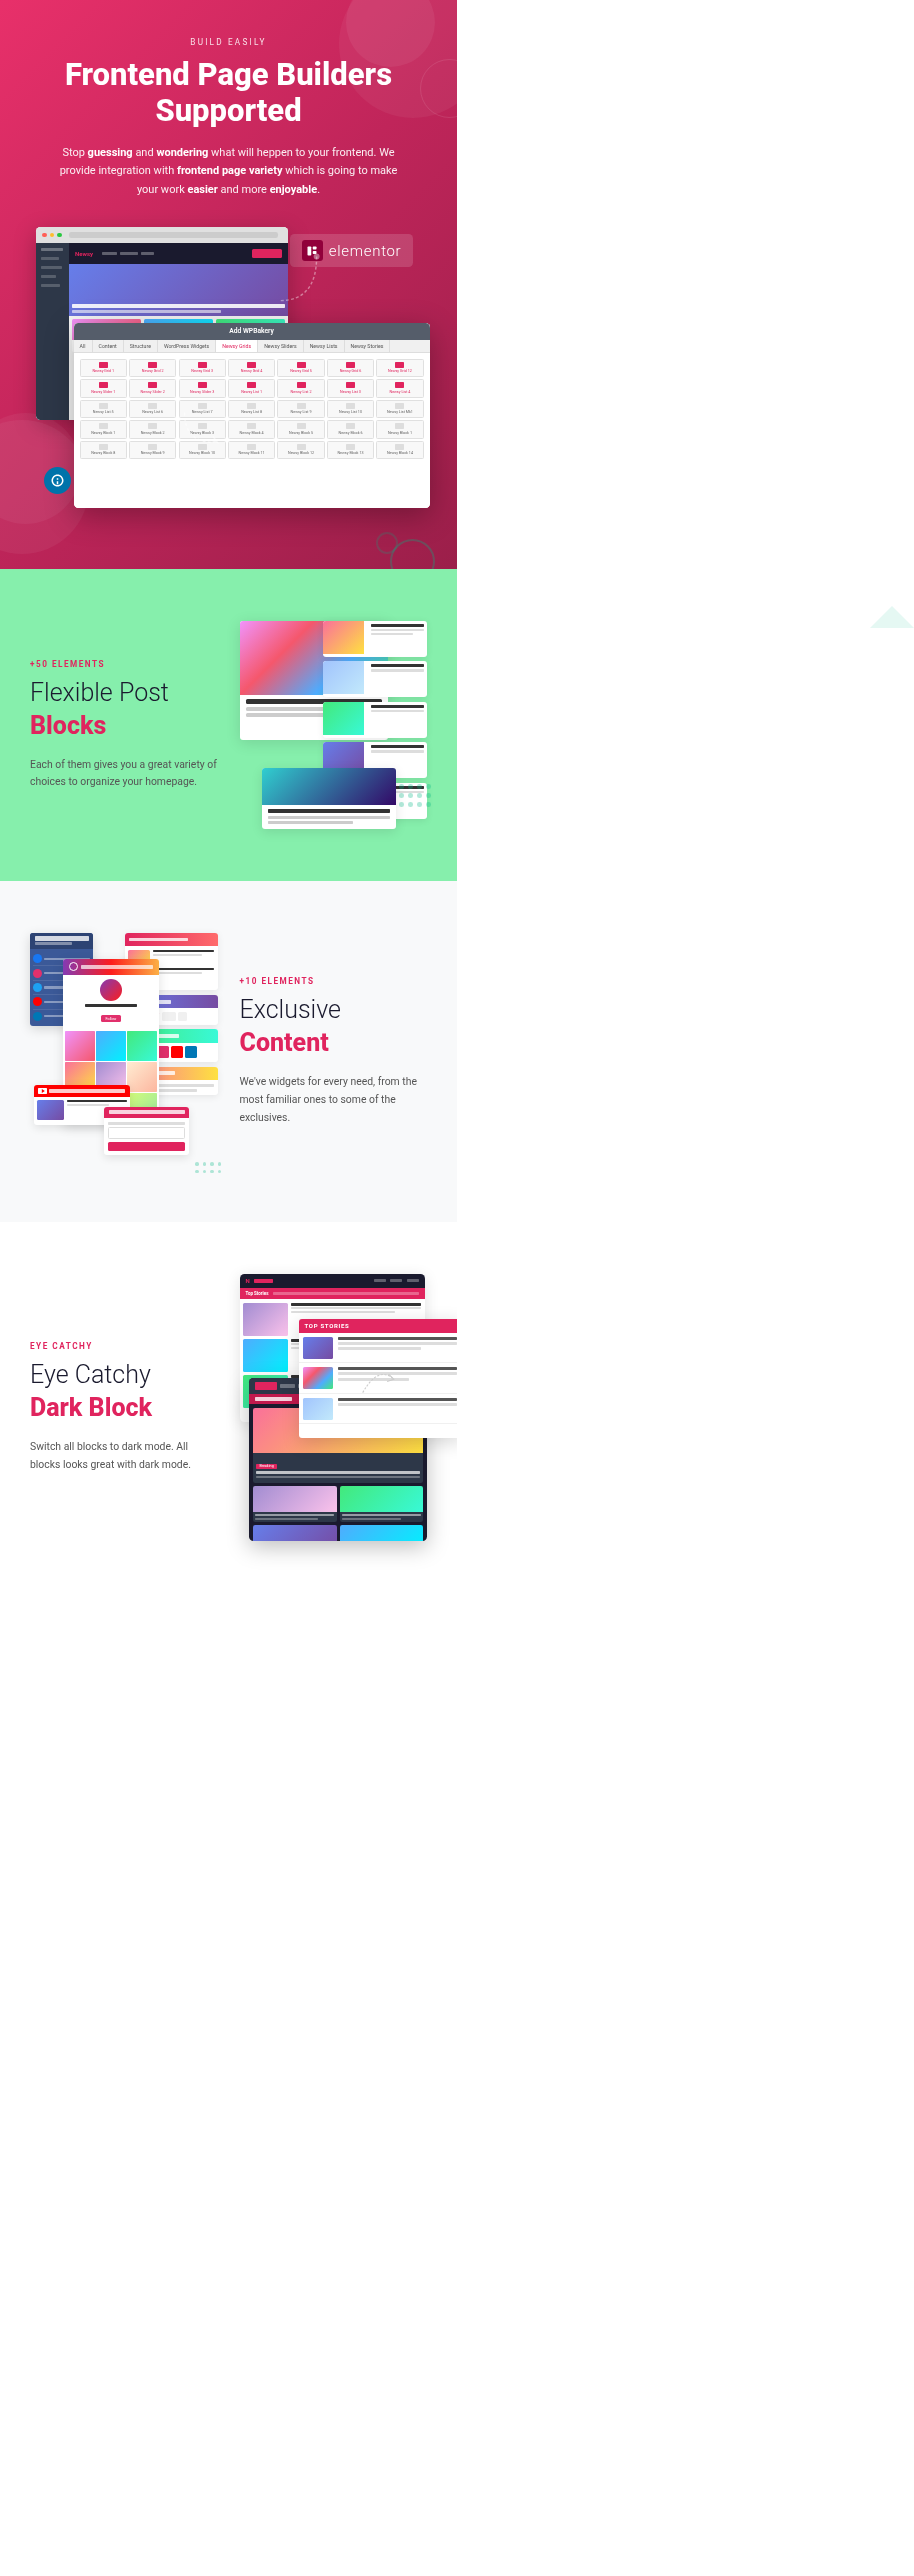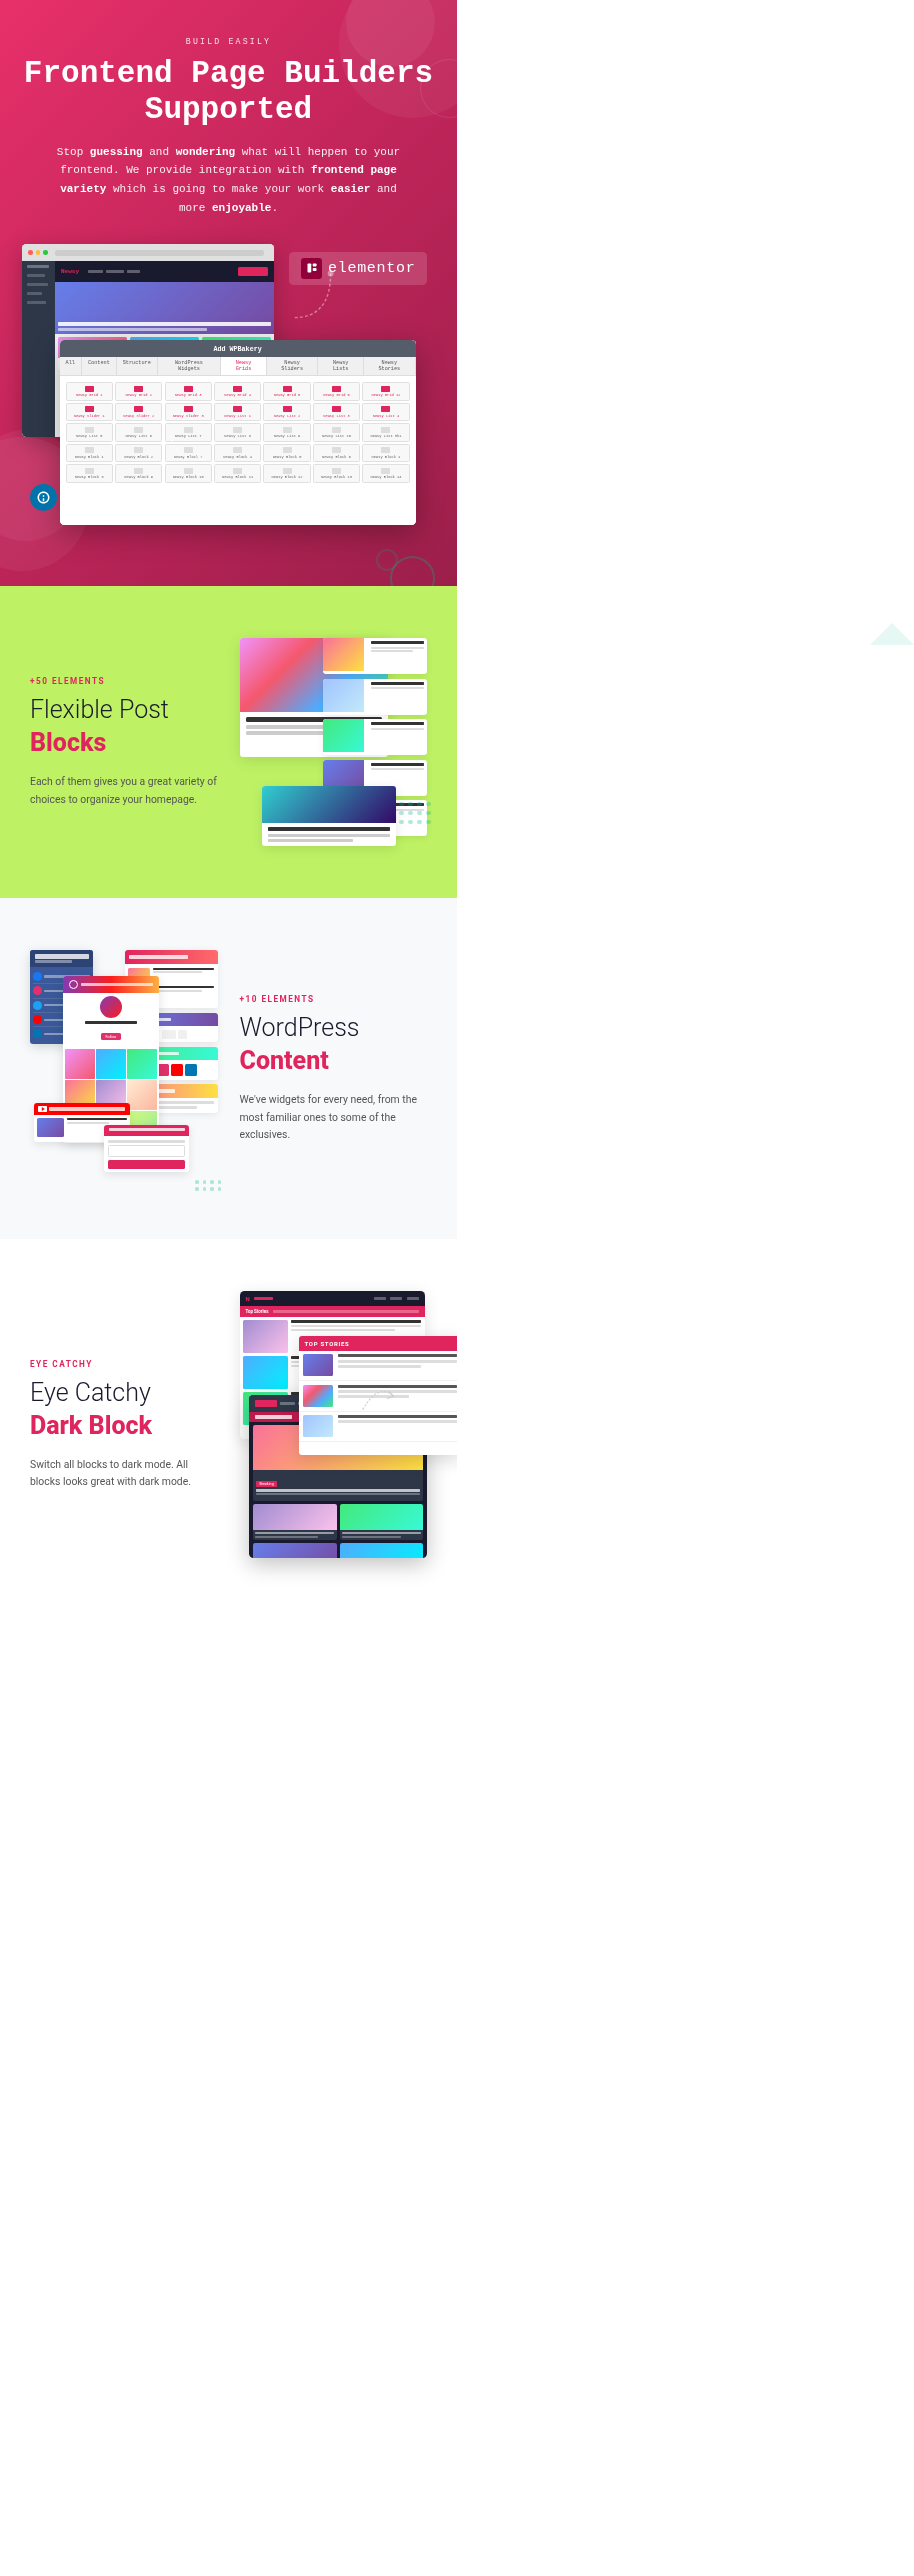--- a/index.html
+++ b/index.html
@@ -6,25 +6,24 @@
     body {
       width: 457px;
       font-family: -apple-system, BlinkMacSystemFont, 'Segoe UI', Roboto, sans-serif;
       background: #fff;
       overflow-x: hidden;
     }
 
     
     .hero-section {
       background: linear-gradient(135deg, #e8306a 0%, #c0255a 50%, #9b1f4a 100%);
-      padding: 37px 22px 30px;
+      padding: 37px 36px 30px;
       text-align: center;
       position: relative;
       overflow: hidden;
-      font-family: Liberation Mono, monospace;
     }
     .hero-section::before {
       content: '';
       position: absolute;
       top: -30px; right: -30px;
       width: 148px; height: 148px;
       border-radius: 50%;
       background: rgba(255,255,255,0.05);
     }
     .hero-section::after {
@@ -264,21 +263,21 @@
     .wpbakery-item-label {
       font-size: 3.7px;
       color: #666;
       line-height: 1.2;
     }
     .wpbakery-item.pink .wpbakery-item-icon { background: #e0245e; }
     .wpbakery-item.pink .wpbakery-item-label { color: #e0245e; }
 
     
     .section-light {
-      background: #bef264;
+      background: #86efac;
       padding: 52px 30px;
     }
     .section-flex {
       display: flex;
       gap: 22px;
       align-items: center;
     }
     .section-left {
       flex: 1;
       min-width: 148px;
@@ -833,21 +832,21 @@
       </div>
     </div>
   </div>
 </section>
 
 <section class="section-gray">
   <div class="section-flex" style="flex-direction:row-reverse;">
 
     <div class="section-right">
       <p class="eyebrow-label">+10 ELEMENTS</p>
-      <h2 class="section-title-light">WordPress</h2>
+      <h2 class="section-title-light">Exclusive</h2>
       <h2 class="section-title-bold">Content</h2>
       <p class="section-description">We've widgets for every need, from the most familiar ones to some of the exclusives.</p>
     </div>
 
     <div class="section-left">
       <div style="position:relative;height:237px;">
 
         <div style="position:absolute;left:0;top:0;width:63px;background:#3b5998;border-radius:3px;overflow:hidden;box-shadow:0 3px 12px rgba(0,0,0,0.15);">
           <div style="background:#2d4373;padding:3.7px 4.5px;">
             <div style="height:4.5px;background:rgba(255,255,255,0.8);border-radius:0.7px;margin-bottom:1.5px;"></div>

